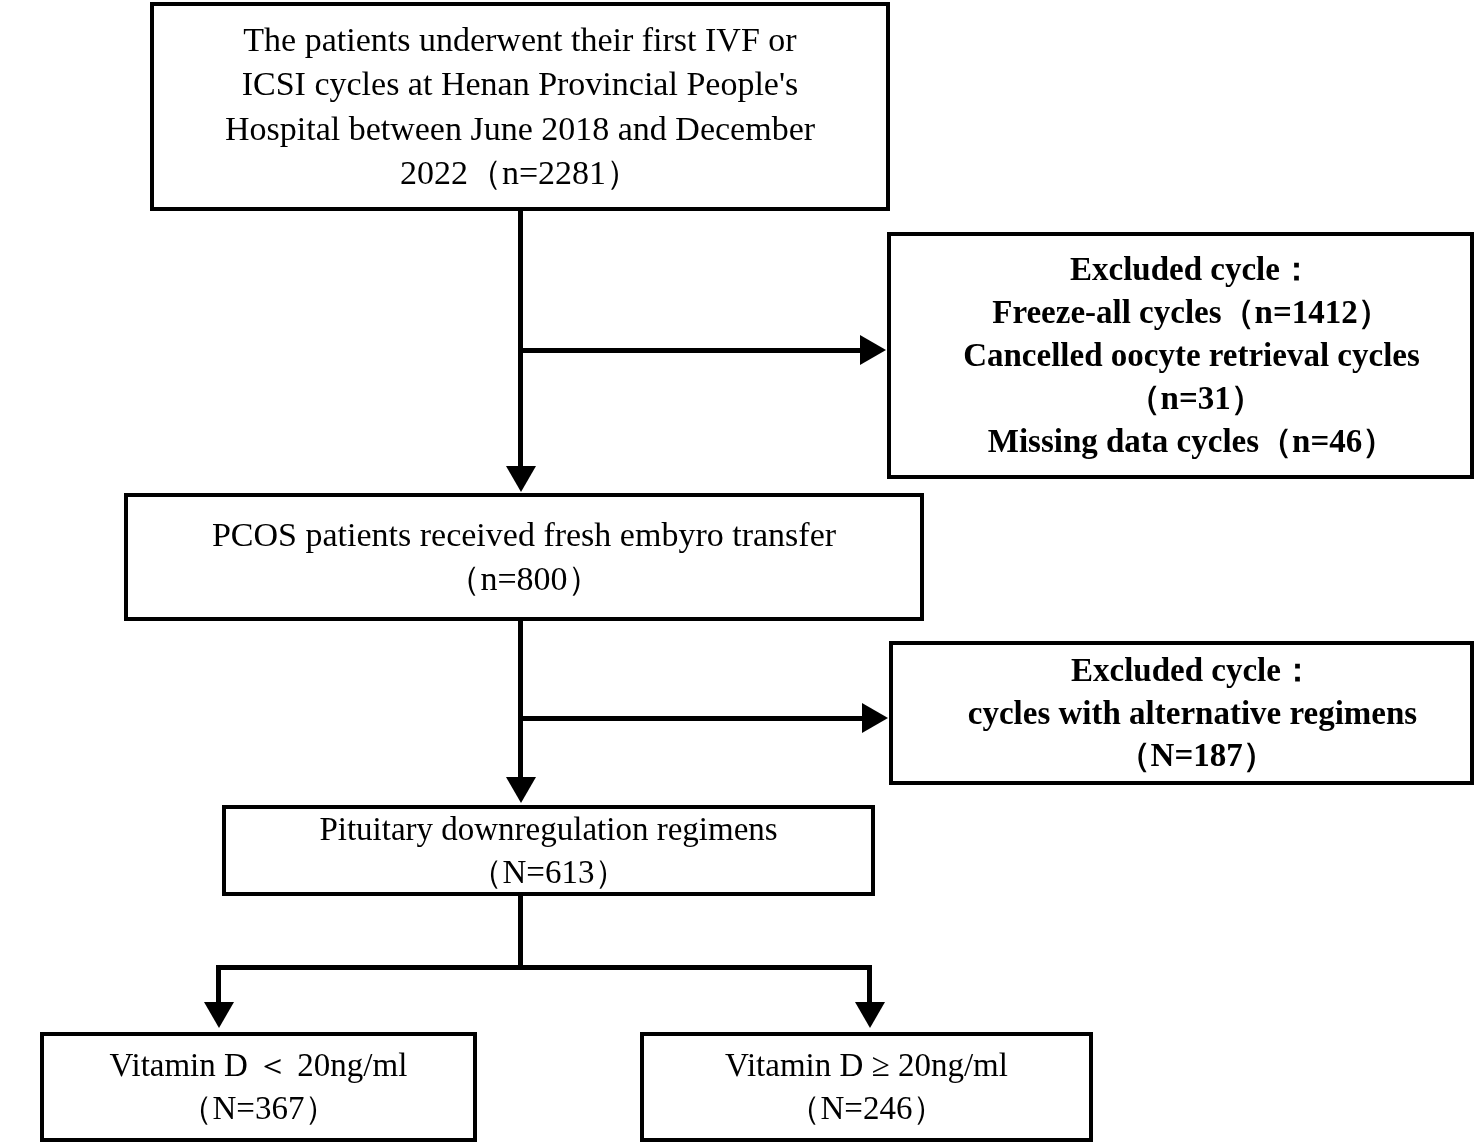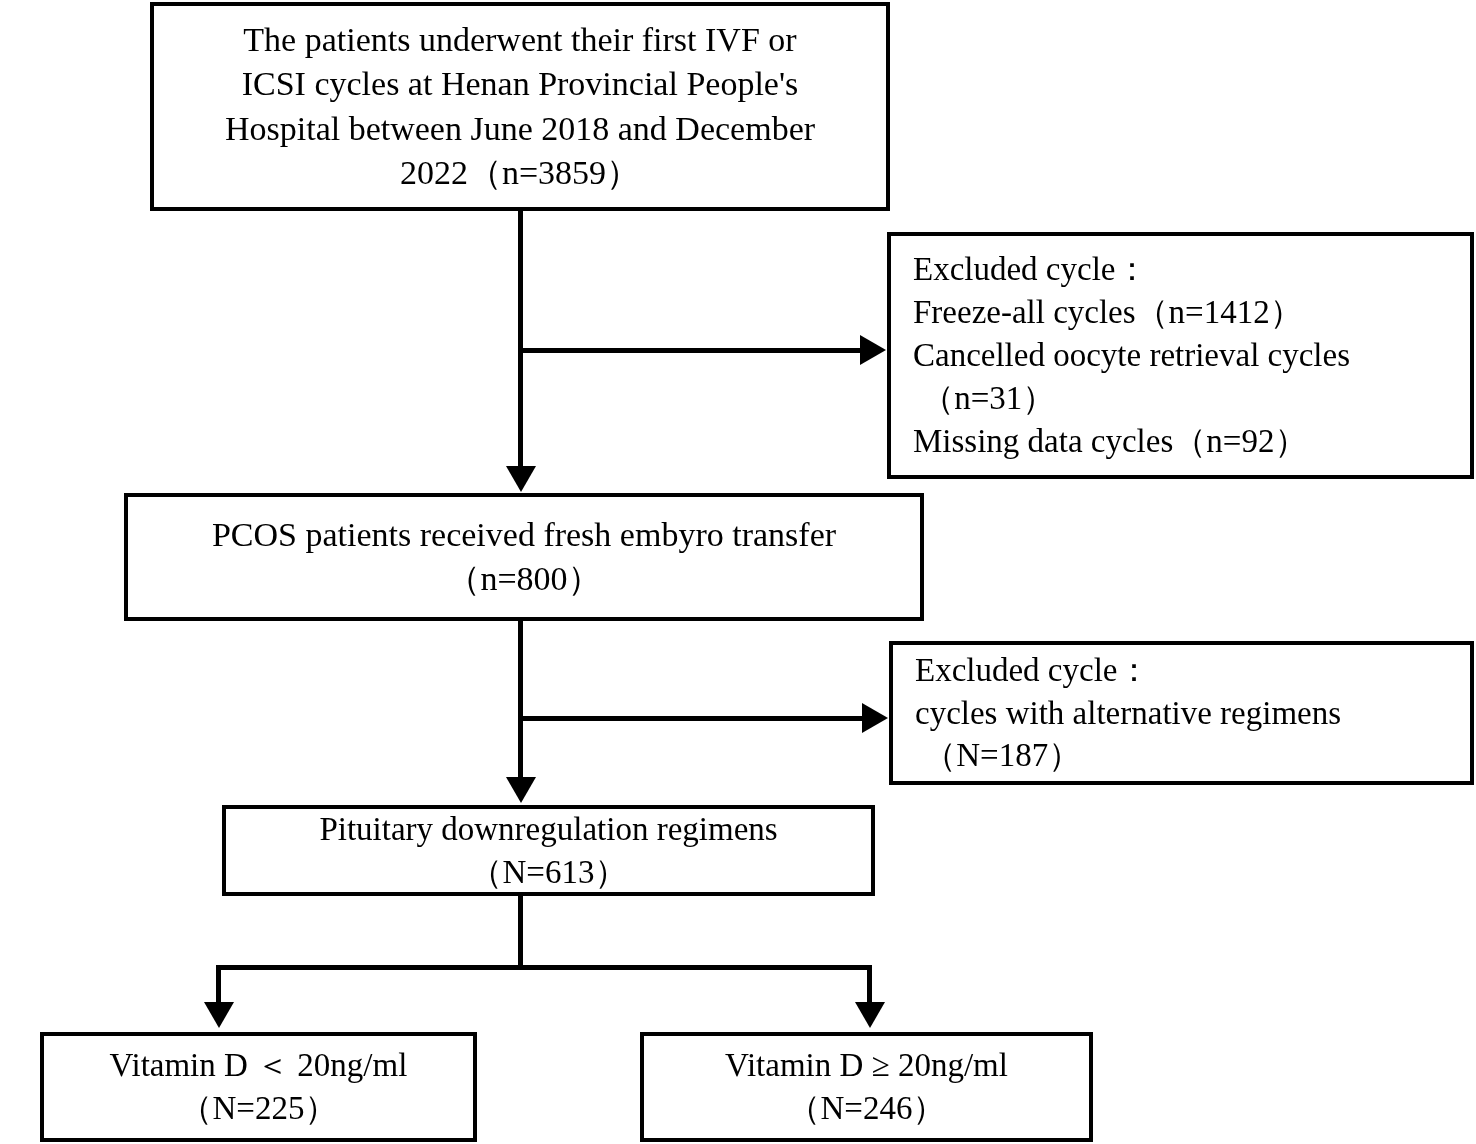--- a/index.html
+++ b/index.html
@@ -26,21 +26,21 @@
     flex-direction: column;
     justify-content: center;
     z-index: 2;
   }
   .node .line {
     display: block;
     white-space: pre;
     line-height: 1.30;
   }
   .center .line { text-align: center; }
-  .left   .line { text-align: left; }
+  .left   .line { text-align: center; font-weight: bold; }
 
   
   #node-source {
     left: 150px; top: 2px; width: 740px; height: 209px;
     font-size: 34px; padding: 0 14px;
   }
   #node-excluded-1 {
     left: 887px; top: 232px; width: 587px; height: 247px;
     font-size: 33px; padding: 0 0 0 22px;
   }
@@ -115,35 +115,35 @@
 </style>
 </head>
 <body>
 
 <div id="canvas">
 
   <div class="node center" id="node-source">
     <span class="line">The patients underwent their first IVF or</span>
     <span class="line">ICSI cycles at Henan Provincial People's</span>
     <span class="line">Hospital between June 2018 and December</span>
-    <span class="line">2022（n=3859）</span>
+    <span class="line">2022（n=2281）</span>
   </div>
 
   <div class="vline" id="conn-main-1"></div>
   <div class="arrow-down" id="conn-main-1-head"></div>
 
   <div class="hline" id="conn-branch-1"></div>
   <div class="arrow-right" id="conn-branch-1-head"></div>
 
   <div class="node left" id="node-excluded-1">
     <span class="line">Excluded cycle：</span>
     <span class="line">Freeze-all cycles（n=1412）</span>
     <span class="line">Cancelled oocyte retrieval cycles</span>
     <span class="line"> （n=31）</span>
-    <span class="line">Missing data cycles（n=92）</span>
+    <span class="line">Missing data cycles（n=46）</span>
   </div>
 
   <div class="node center" id="node-pcos">
     <span class="line">PCOS patients received fresh embyro transfer</span>
     <span class="line">（n=800）</span>
   </div>
 
   <div class="vline" id="conn-main-2"></div>
   <div class="arrow-down" id="conn-main-2-head"></div>
 
@@ -163,21 +163,21 @@
 
   <div class="vline" id="conn-stem-3"></div>
   <div class="hline" id="conn-split-3"></div>
   <div class="vline" id="conn-drop-left"></div>
   <div class="arrow-down" id="conn-drop-left-head"></div>
   <div class="vline" id="conn-drop-right"></div>
   <div class="arrow-down" id="conn-drop-right-head"></div>
 
   <div class="node center" id="node-vitd-low">
     <span class="line">Vitamin D ＜ 20ng/ml</span>
-    <span class="line">（N=225）</span>
+    <span class="line">（N=367）</span>
   </div>
 
   <div class="node center" id="node-vitd-high">
     <span class="line">Vitamin D ≥ 20ng/ml</span>
     <span class="line">（N=246）</span>
   </div>
 
 </div>
 
 </body></html>

